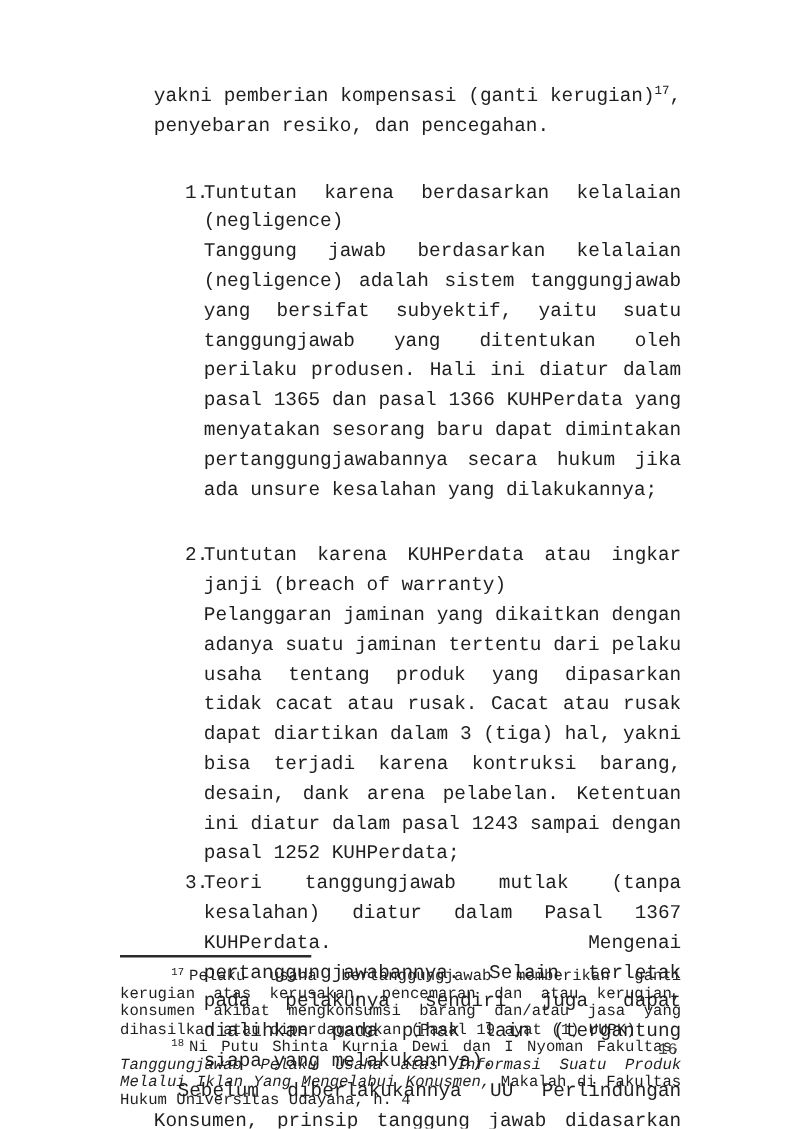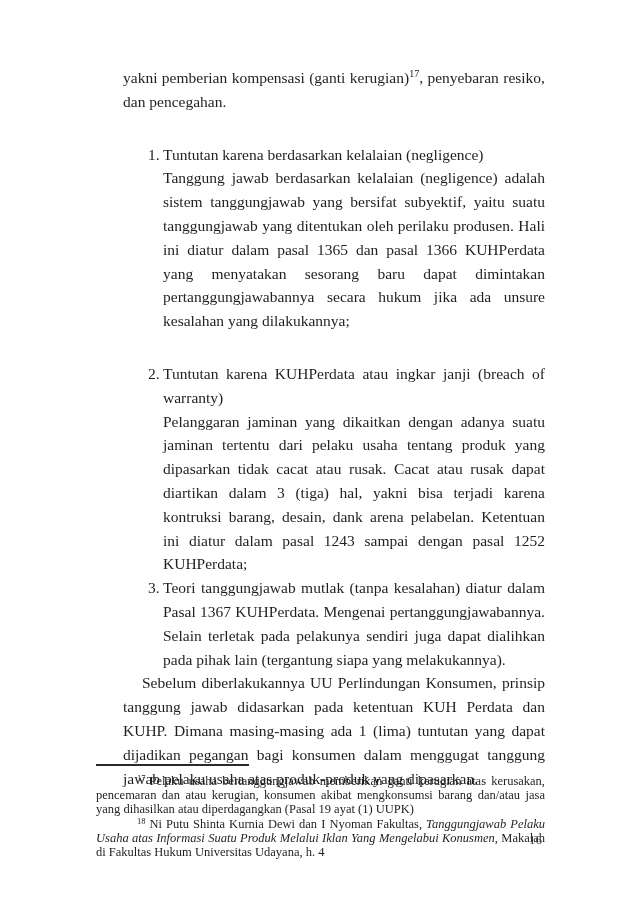--- a/index.html
+++ b/index.html
@@ -6,21 +6,21 @@
     margin: 0;
     padding: 0;
     background: #ffffff;
   }
   .page {
     position: relative;
     width: 638px;
     height: 903px;
     background: #ffffff;
     overflow: hidden;
-    font-family: Liberation Serif, serif;
+    font-family: Liberation Mono, monospace;
     color: #1f1f1f;
   }
   .body-text {
     position: absolute;
     top: 66px;
     left: 123px;
     width: 422px;
     font-size: 15.5px;
     line-height: 23.8px;
     text-align: justify;

